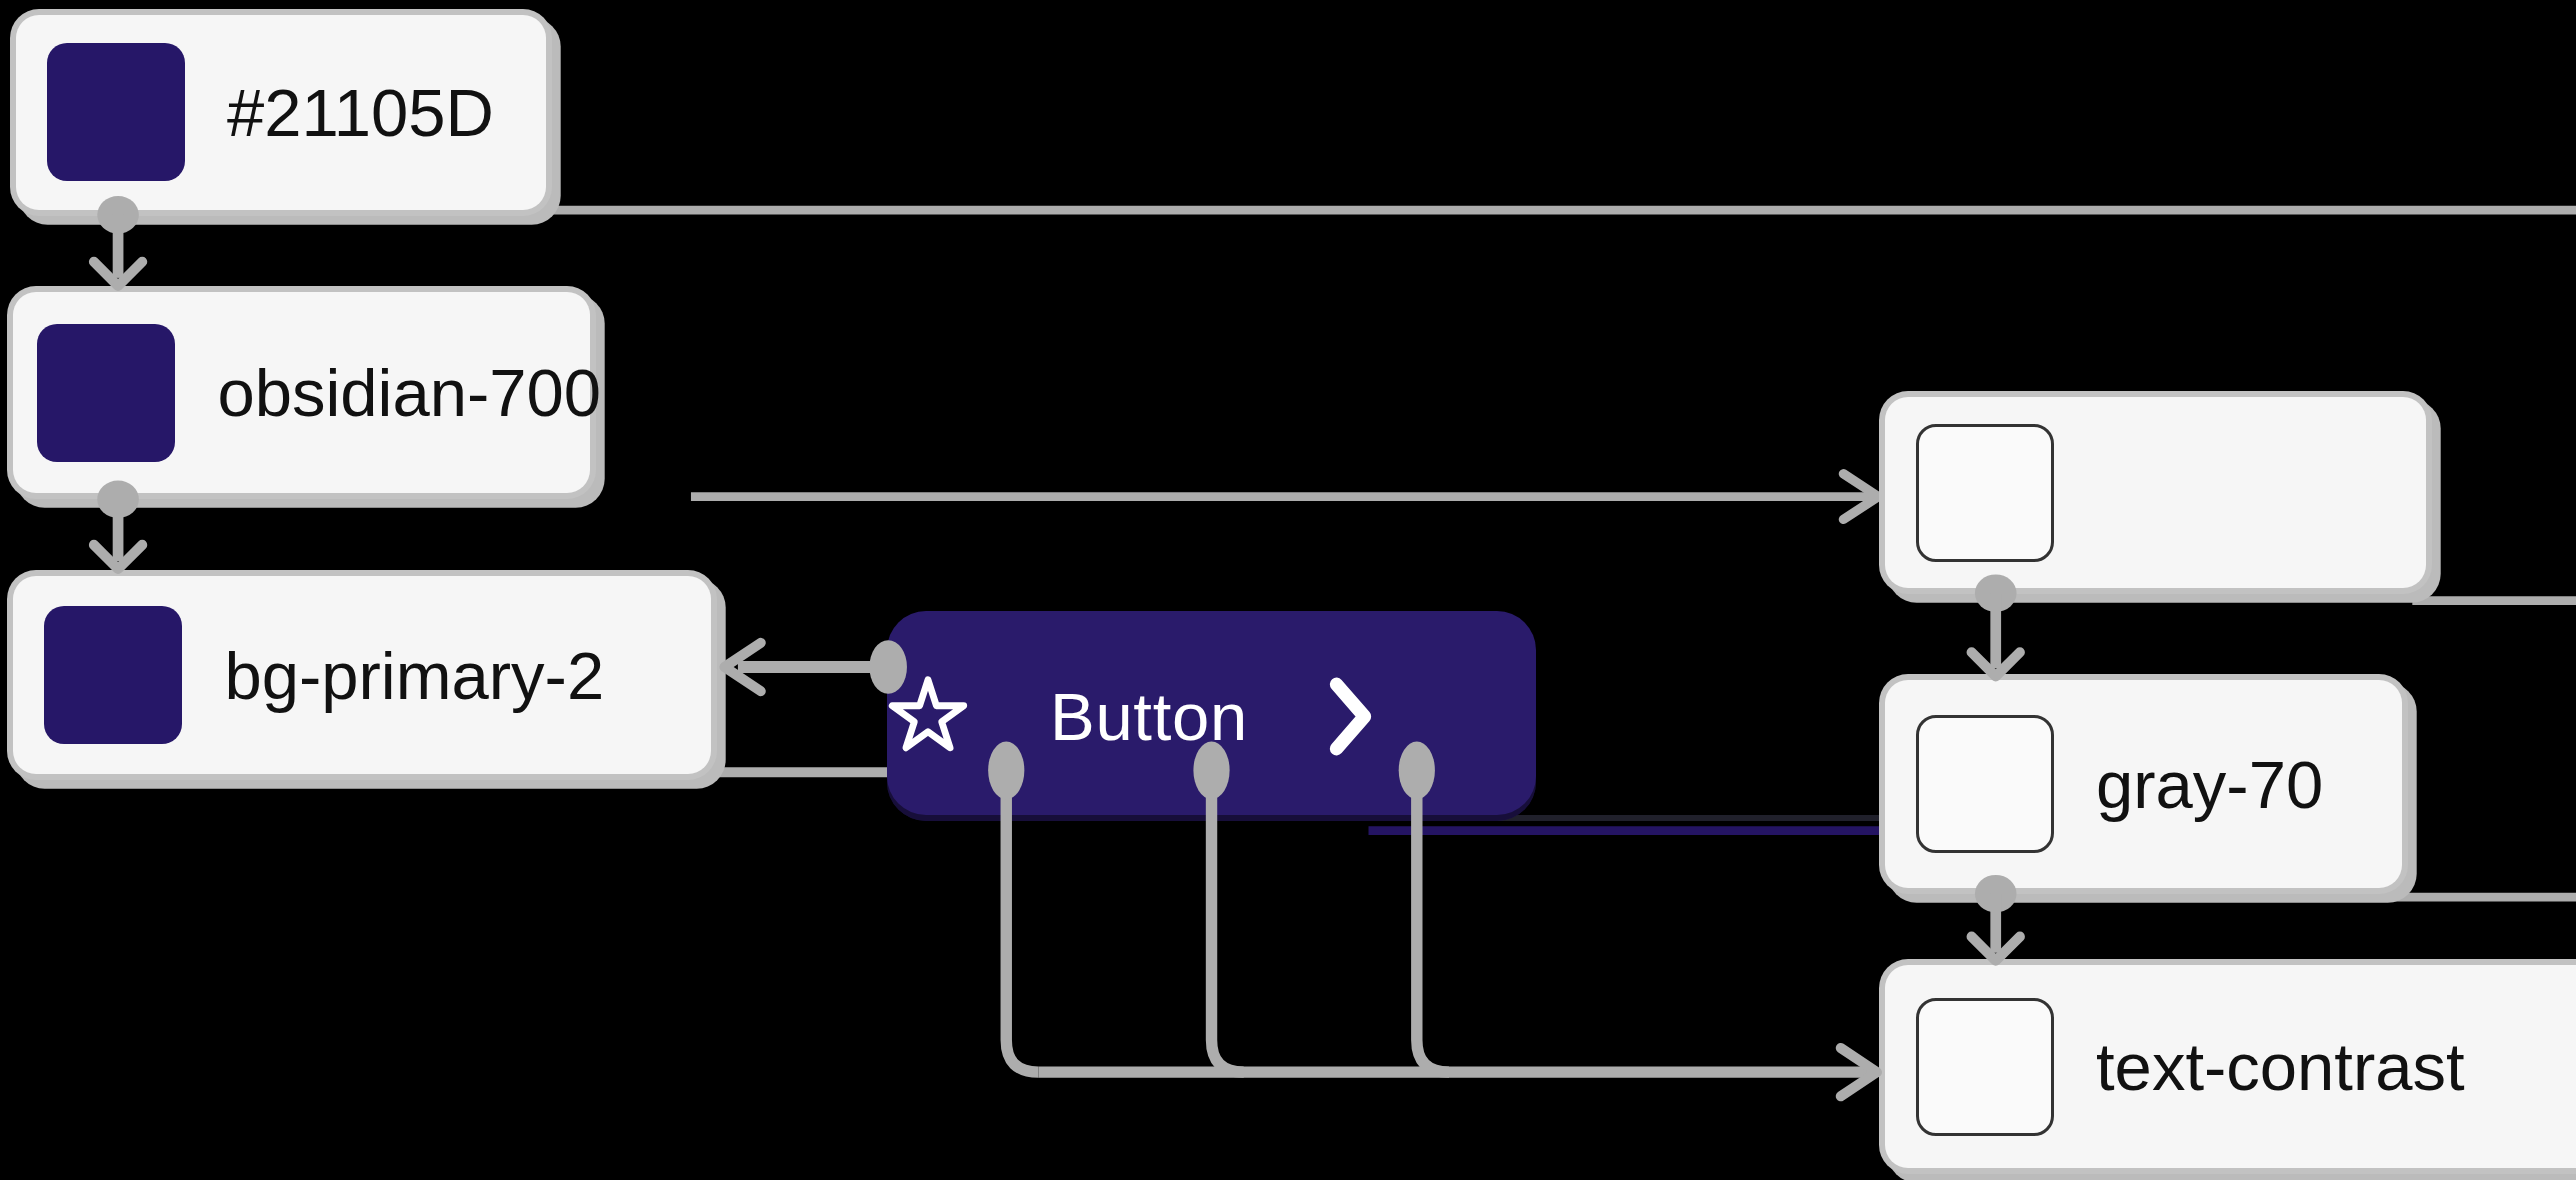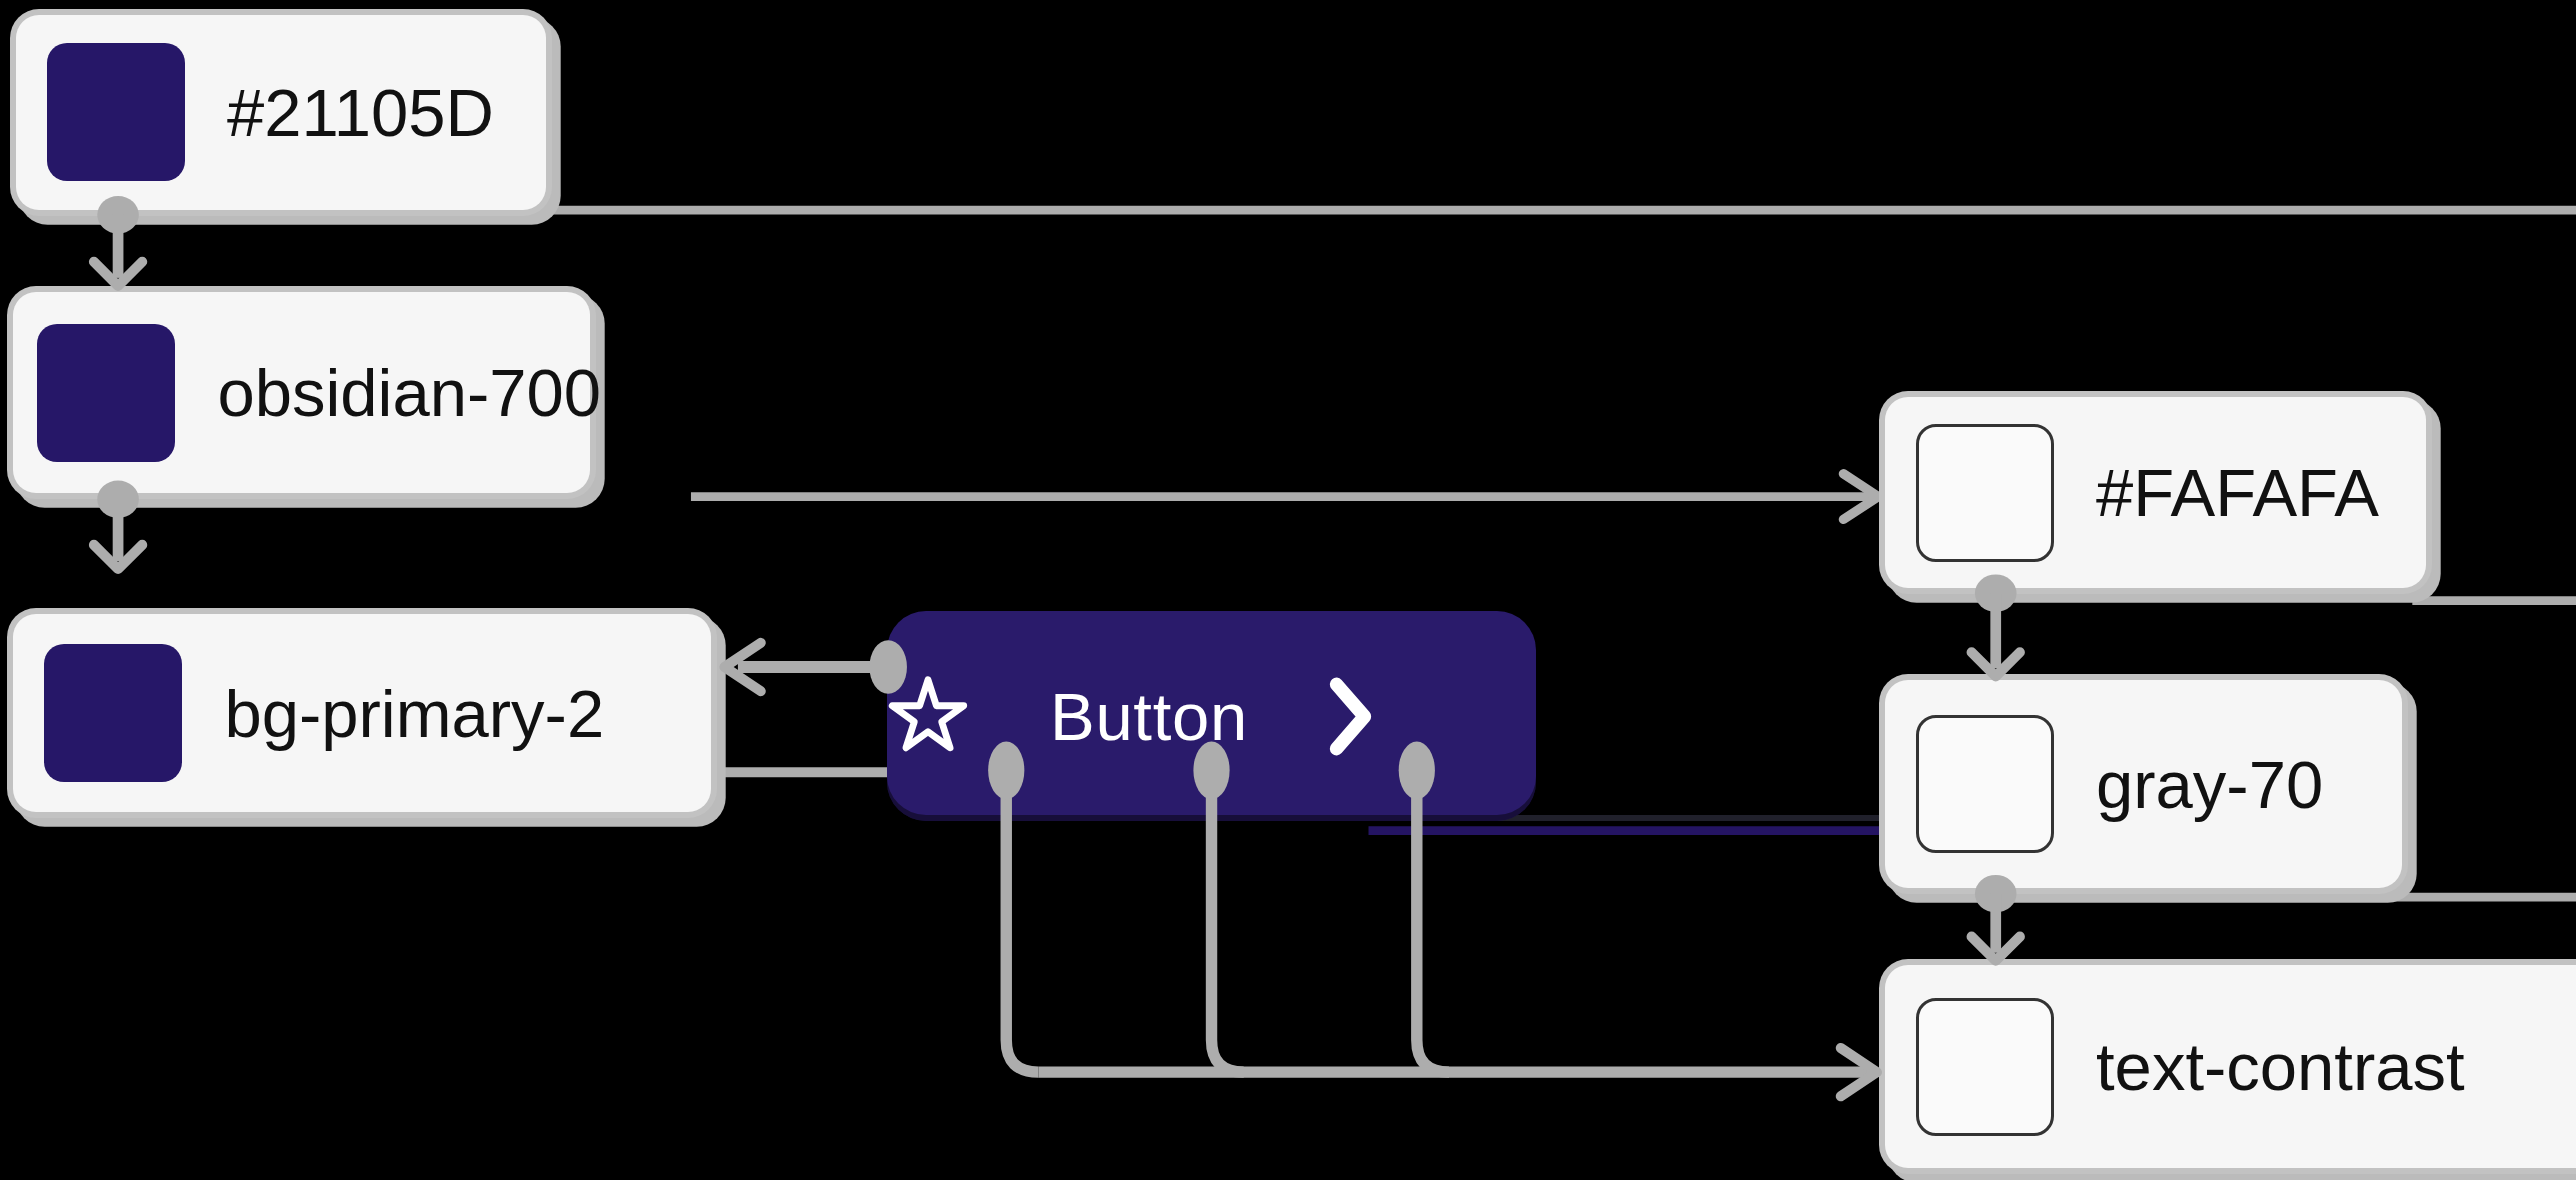--- a/index.html
+++ b/index.html
@@ -79,28 +79,27 @@
   <div class="card" style="left:16px;top:14.8px;width:530px;height:195px;">
     <div class="swatch dark" style="background-color: rgb(38, 23, 104);"></div>
     <div class="card-label">#21105D</div>
   </div>
 
   <div class="card" style="left:13.4px;top:292px;width:577px;height:201px;padding-left:24px;">
     <div class="swatch dark"></div>
     <div class="card-label">obsidian-700</div>
   </div>
 
-  <div class="card" style="left:13.4px;top:576px;width:698px;height:198px;margin-top:38px;">
+  <div class="card" style="left:13.4px;top:576px;width:698px;height:198px;">
     <div class="swatch dark"></div>
     <div class="card-label">bg-primary-2</div>
   </div>
 
   <div class="card" style="left:1885px;top:397px;width:541px;height:191px;">
     <div class="swatch light"></div>
-    <div class="card-label">#FAFAFA</div>
   </div>
 
   <div class="card" style="left:1885px;top:680px;width:517px;height:208px;">
     <div class="swatch light"></div>
     <div class="card-label">gray-70</div>
   </div>
 
   <div class="card" style="left:1885px;top:965px;width:778px;height:203px;">
     <div class="swatch light"></div>
     <div class="card-label">text-contrast</div>

